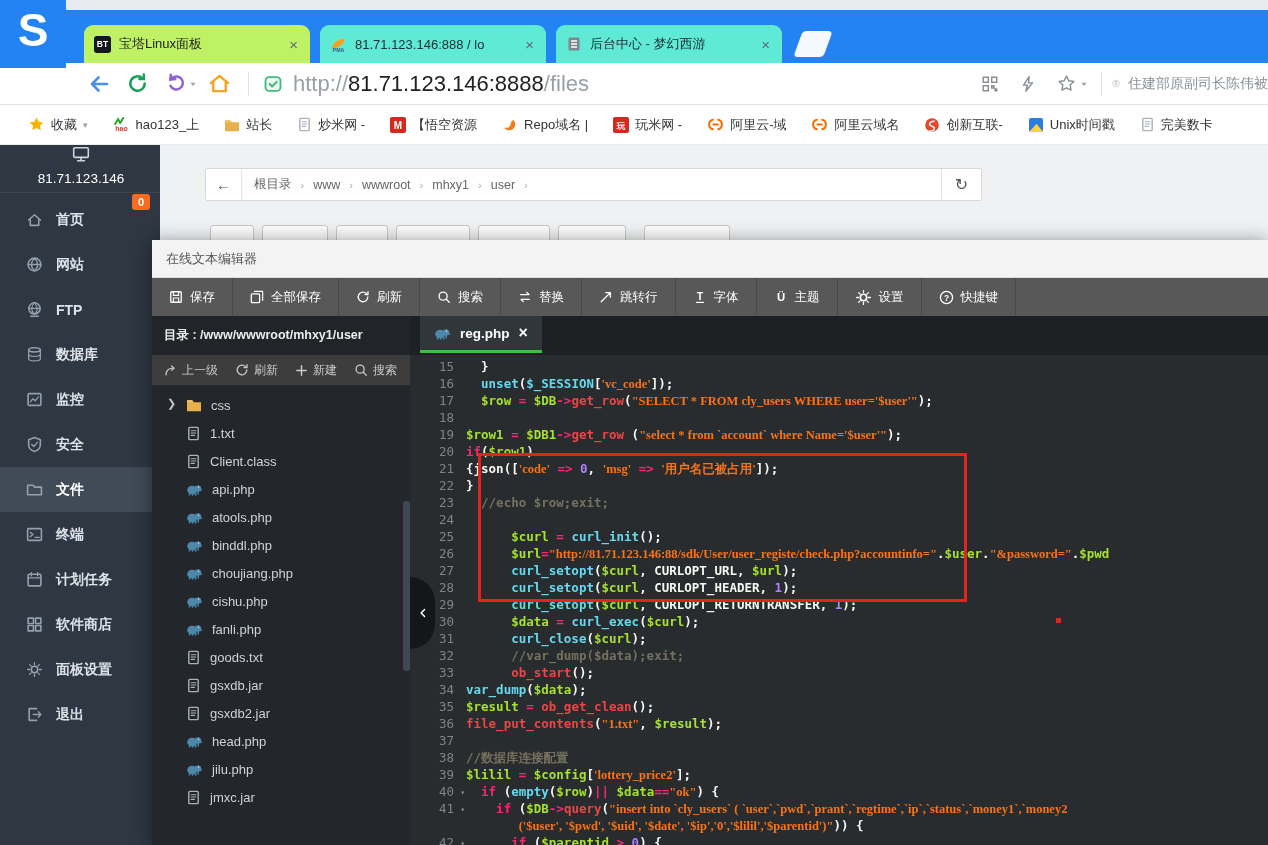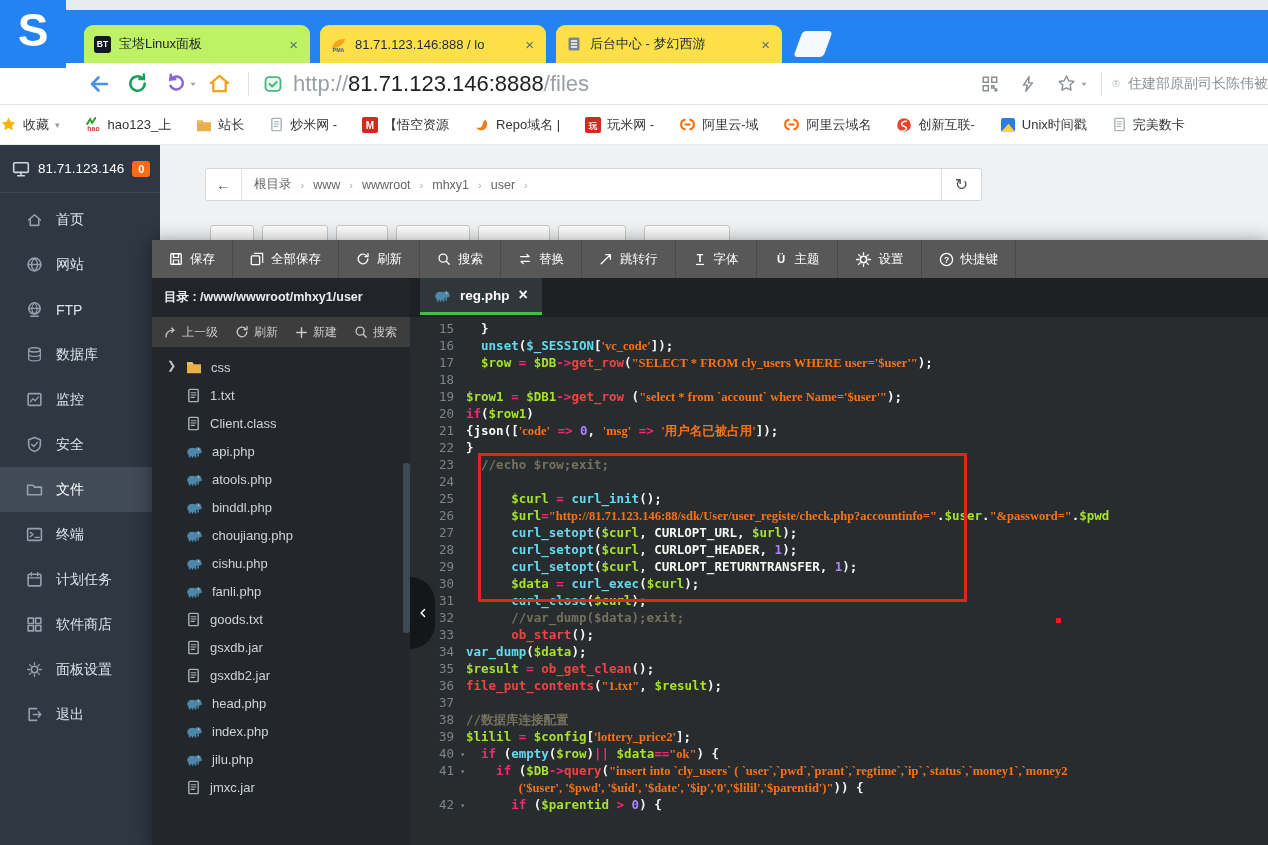--- a/index.html
+++ b/index.html
@@ -10,56 +10,56 @@
 
   
   .top-strip{position:absolute;left:0;top:0;width:1268px;height:10px;background:#e8eaed;}
   .tab-bar{position:absolute;left:0;top:10px;width:1268px;height:53px;background:#2383f2;}
   .logo-block{position:absolute;left:0;top:0;width:66px;height:68px;background:#2383f2;color:#fff;
     font-size:46px;font-weight:bold;display:flex;align-items:flex-start;justify-content:center;line-height:60px;z-index:5;}
   .tabs{position:absolute;left:84px;bottom:0;display:flex;align-items:flex-end;height:38px;}
   .tab{height:38px;width:226px;border-radius:9px 9px 0 0;display:flex;align-items:center;gap:8px;
     padding:0 10px;font-size:13px;color:#1c2b3a;}
   .tab.active{background:#bef264;color:#222;}
-  .tab.inactive{background:#fde047;margin-left:10px;}
+  .tab.inactive{background:#5eead4;margin-left:10px;}
   .tab .t-label{white-space:nowrap;overflow:hidden;flex:1;}
   .tab .t-close{color:#5f6b78;font-size:15px;padding:0 2px;}
   .bt-badge{display:inline-flex;width:17px;height:17px;background:#15181c;color:#fff;border-radius:3px;
     font-size:8.5px;font-weight:bold;align-items:center;justify-content:center;letter-spacing:0;}
   .newtab{width:30px;height:26px;background:#f4f8ff;border-radius:4px;transform:skewX(-20deg);
     margin-left:16px;margin-bottom:6px;}
 
   .nav-bar{position:absolute;left:0;top:63px;width:1268px;height:42px;background:#fff;
     border-bottom:1px solid #e3e3e3;display:flex;align-items:center;padding-left:80px;}
   .nav-btn{width:38px;height:34px;display:flex;align-items:center;justify-content:center;}
   .nav-caret{width:14px;display:flex;align-items:center;justify-content:center;margin-left:-8px;}
   .vdiv{width:1px;height:24px;background:#e2e2e2;margin:0 10px;}
   .urlbox{display:flex;align-items:center;gap:10px;margin-left:4px;font-size:22px;}
   .url-dim{color:#9aa0a6;} .url-host{color:#202124;}
   .nav-spacer{flex:1;}
   .news{display:flex;align-items:center;gap:8px;color:#8b9196;font-size:14px;white-space:nowrap;
     overflow:hidden;width:156px;}
 
   .bookmarks{position:absolute;left:0;top:105px;width:1268px;height:40px;background:#fff;
-    border-bottom:1px solid #ececec;display:flex;align-items:center;gap:25px;padding-left:0;
+    border-bottom:1px solid #ececec;display:flex;align-items:center;gap:25px;padding-left:28px;
     font-size:13px;color:#333;overflow:hidden;white-space:nowrap;}
   .bm{display:flex;align-items:center;gap:6px;flex:none;}
   .bm .caret{color:#9aa0a6;font-size:9px;}
 
   
   .bt-page{position:absolute;left:0;top:145px;width:1268px;height:700px;background:#eff1f2;}
   .sidebar{position:absolute;left:0;top:0;width:160px;height:700px;background:#2e3742;}
   .server-row{height:48px;display:flex;align-items:center;gap:8px;padding:0 10px 0 12px;color:#fff;
-    font-size:13.5px;border-bottom:1px solid rgba(255,255,255,.07);}
+    font-size:13.5px;border-bottom:1px solid rgba(255,255,255,.07);flex-direction:column;}
   .server-row .srv-icon{color:#cfd6dd;}
   .badge{margin-left:auto;background:#fb6b1d;color:#fff;border-radius:3px;font-size:11px;
     padding:2px 6px;font-weight:bold;}
   .menu{padding-top:4px;}
   .menu-item{height:45px;display:flex;align-items:center;gap:13px;padding-left:26px;
-    color:#dde2e8;font-size:14px;}
+    color:#dde2e8;font-size:14px;font-weight:bold;}
   .menu-item .mi-icon{color:#93a0ad;}
   .menu-item.active{background:#414b57;color:#fff;}
 
   .breadcrumb-bar{position:absolute;left:205px;top:23px;width:777px;height:33px;background:#fff;
     border:1px solid #d9d9d9;border-radius:2px;display:flex;align-items:stretch;}
   .bc-back{width:36px;border-right:1px solid #e4e4e4;display:flex;align-items:center;justify-content:center;
     color:#555;font-size:15px;}
   .crumbs{flex:1;display:flex;align-items:center;gap:9px;padding-left:12px;font-size:12.5px;color:#666;}
   .crumbs .sep{color:#aaa;font-size:11px;}
   .bc-refresh{width:40px;border-left:1px solid #e4e4e4;display:flex;align-items:center;justify-content:center;
@@ -482,20 +482,23 @@
         <div class="stub" style="width: 66px;"></div>
         <div class="stub" style="width: 52px;"></div>
         <div class="stub" style="width: 74px;"></div>
         <div class="stub" style="width: 72px;"></div>
         <div class="stub" style="width: 68px;"></div>
         <div class="stub" style="width: 86px; margin-left: 10px;"></div>
       </div>
   </div>
 
   <div class="modal">
+    <div class="m-title">
+      <span>在线文本编辑器</span>
+    </div>
     <div class="m-toolbar">
         <div class="tb-btn">
           <span>
             <svg width="14" height="14" viewBox="0 0 16 16" fill="none" stroke="currentColor" stroke-width="1.5" stroke-linecap="round" stroke-linejoin="round">
               <rect x="2" y="2" width="12" height="12" rx="1"></rect>
               <path d="M5 2v4.2h6V2M5 14V9.2h6V14" stroke-width="1.3"></path>
             </svg>
           </span>
           <span>保存</span>
         </div>
@@ -773,35 +776,20 @@
                   <circle cx="12" cy="6.4" r="3.1" fill="#4d87a9"></circle>
                   <path d="M14.6 6.2c.9.2 1.5 1 1.3 1.9-.2.8-.9 1.3-1.8 1.2z" fill="#4d87a9"></path>
                   <rect x="2.8" y="10.5" width="1.6" height="3" fill="#4d87a9"></rect>
                   <rect x="5.8" y="10.8" width="1.6" height="2.8" fill="#4d87a9"></rect>
                   <rect x="8.8" y="10.5" width="1.6" height="3" fill="#4d87a9"></rect>
                   <rect x="11.4" y="9" width="1.5" height="3.5" fill="#4d87a9"></rect>
                   <circle cx="12.6" cy="5.3" r=".7" fill="#d6e6ef"></circle>
                 </svg>
               </span>
               <span>head.php</span>
-            </div>
-            <div class="f-item">
-              <span>
-                <svg width="17" height="14" viewBox="0 0 17 14">
-                  <ellipse cx="6.2" cy="8" rx="5" ry="4.3" fill="#4d87a9"></ellipse>
-                  <circle cx="12" cy="6.4" r="3.1" fill="#4d87a9"></circle>
-                  <path d="M14.6 6.2c.9.2 1.5 1 1.3 1.9-.2.8-.9 1.3-1.8 1.2z" fill="#4d87a9"></path>
-                  <rect x="2.8" y="10.5" width="1.6" height="3" fill="#4d87a9"></rect>
-                  <rect x="5.8" y="10.8" width="1.6" height="2.8" fill="#4d87a9"></rect>
-                  <rect x="8.8" y="10.5" width="1.6" height="3" fill="#4d87a9"></rect>
-                  <rect x="11.4" y="9" width="1.5" height="3.5" fill="#4d87a9"></rect>
-                  <circle cx="12.6" cy="5.3" r=".7" fill="#d6e6ef"></circle>
-                </svg>
-              </span>
-              <span>index.php</span>
             </div>
             <div class="f-item">
               <span>
                 <svg width="17" height="14" viewBox="0 0 17 14">
                   <ellipse cx="6.2" cy="8" rx="5" ry="4.3" fill="#4d87a9"></ellipse>
                   <circle cx="12" cy="6.4" r="3.1" fill="#4d87a9"></circle>
                   <path d="M14.6 6.2c.9.2 1.5 1 1.3 1.9-.2.8-.9 1.3-1.8 1.2z" fill="#4d87a9"></path>
                   <rect x="2.8" y="10.5" width="1.6" height="3" fill="#4d87a9"></rect>
                   <rect x="5.8" y="10.8" width="1.6" height="2.8" fill="#4d87a9"></rect>
                   <rect x="8.8" y="10.5" width="1.6" height="3" fill="#4d87a9"></rect>

